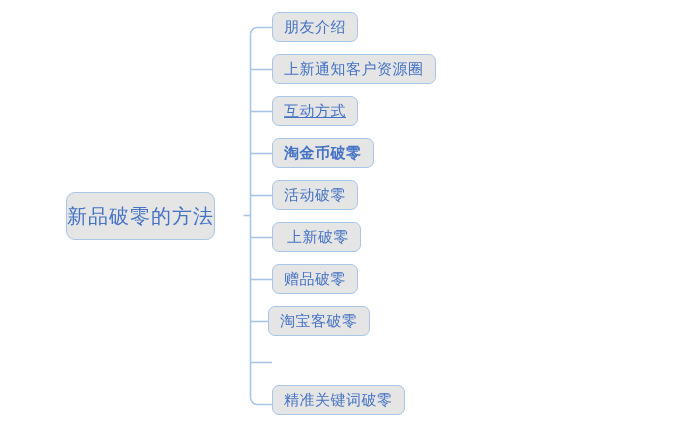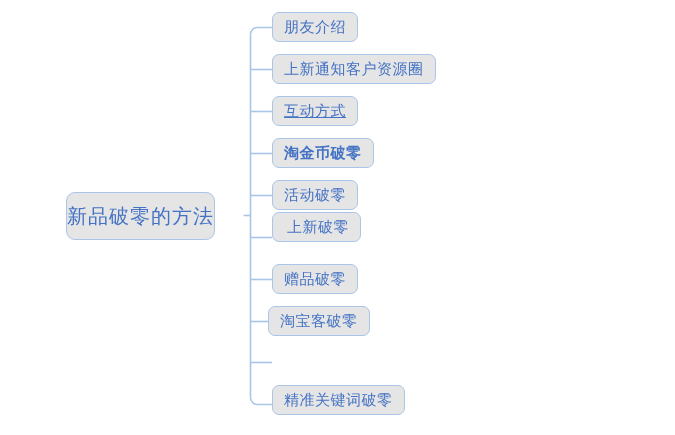--- a/index.html
+++ b/index.html
@@ -96,21 +96,21 @@
   </div>
   <div class="node child" style="left:272px; top:96px;text-decoration:underline;">
     <span>互动方式</span>
   </div>
   <div class="node child" style="left:272px; top:138px;font-weight:bold;">
     <span>淘金币破零</span>
   </div>
   <div class="node child" style="left:272px; top:180px;">
     <span>活动破零</span>
   </div>
-  <div class="node child" style="left:272px; top:212px;padding-left:14px;">
+  <div class="node child" style="left:272px; top:222px;padding-left:14px;">
     <span>上新破零</span>
   </div>
   <div class="node child" style="left:272px; top:264px;justify-content:flex-end;">
     <span>赠品破零</span>
   </div>
   <div class="node child" style="left:268px; top:306px;font-family:Liberation Mono, monospace;">
     <span>淘宝客破零</span>
   </div>
   <div class="node child" style="left:272px; top:347px;margin-top:38px;">
     <span>精准关键词破零</span>

